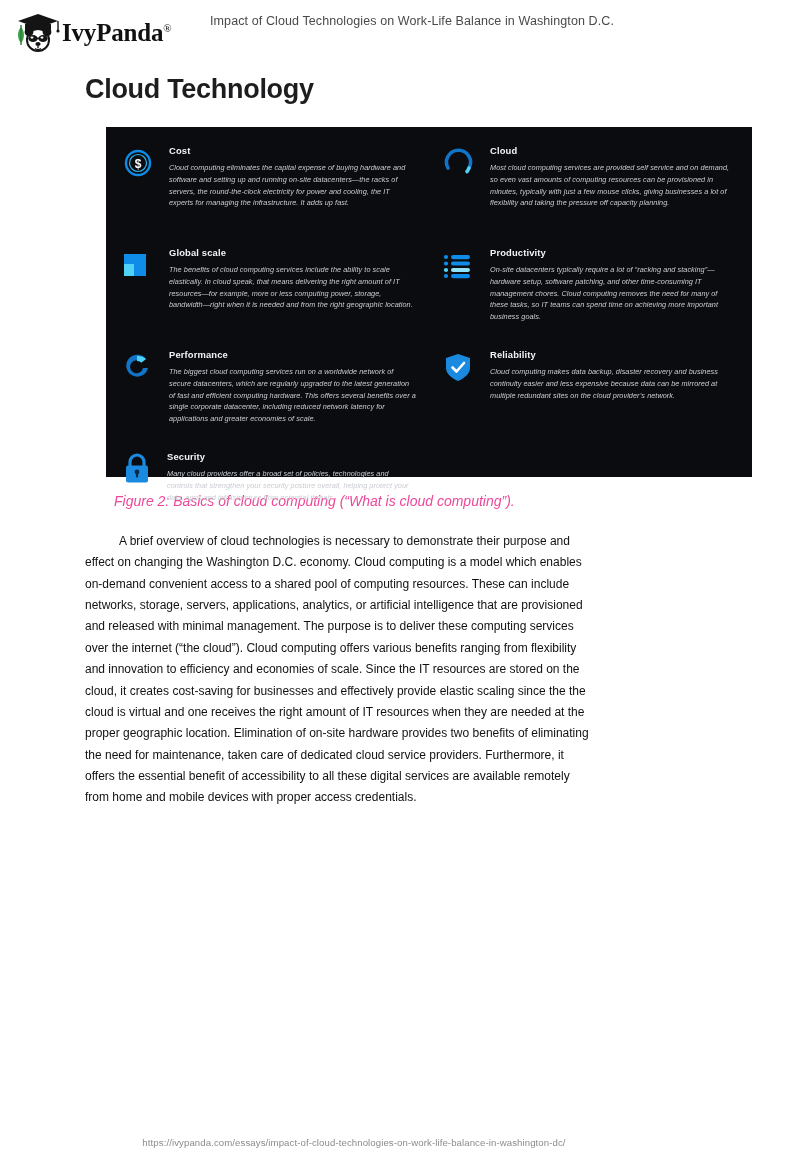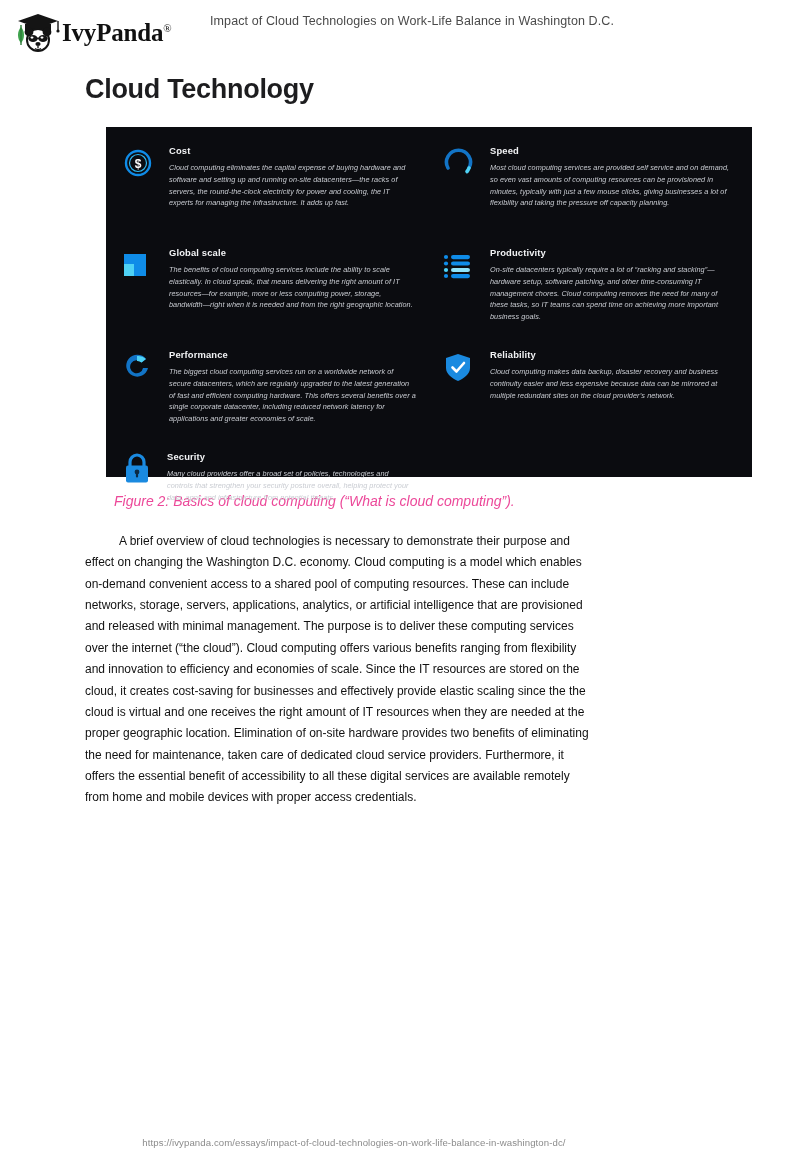--- a/index.html
+++ b/index.html
@@ -228,21 +228,21 @@
         </div>
 
         <div class="fig-cell">
           <span class="fig-icon">
             <svg width="34" height="34" viewBox="0 0 34 34" xmlns="http://www.w3.org/2000/svg">
               <path d="M6 22 A12 12 0 1 1 27 22" fill="none" stroke="#1274c6" stroke-width="3.6" stroke-linecap="round"></path>
               <path d="M27 22 A12 12 0 0 1 25 25.5" fill="none" stroke="#4fd2f5" stroke-width="3.6" stroke-linecap="round"></path>
             </svg>
           </span>
           <div class="fig-text">
-            <p class="fig-h">Speed</p>
+            <p class="fig-h">Cloud</p>
             <p class="fig-p">Most cloud computing services are provided self service and on demand, so even vast amounts of computing resources can be provisioned in minutes, typically with just a few mouse clicks, giving businesses a lot of flexibility and taking the pressure off capacity planning.</p>
           </div>
         </div>
 
         <div class="fig-cell">
           <span class="fig-icon">
             <svg width="34" height="34" viewBox="0 0 34 34" xmlns="http://www.w3.org/2000/svg">
               <rect x="3" y="6" width="22" height="22" fill="#0f8ce8"></rect>
               <rect x="3" y="16" width="10" height="12" fill="#4fd2f5"></rect>
               <rect x="13" y="6" width="12" height="10" fill="#0f8ce8"></rect>

